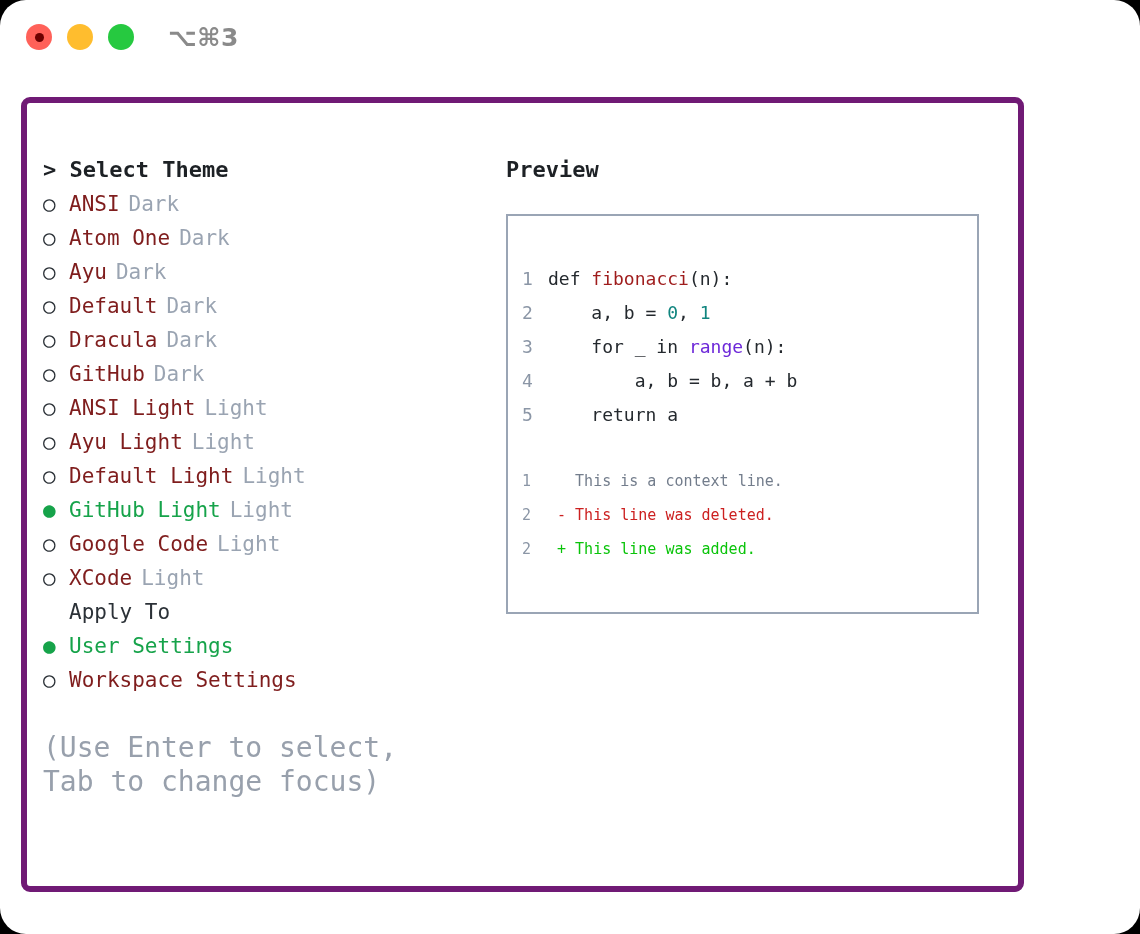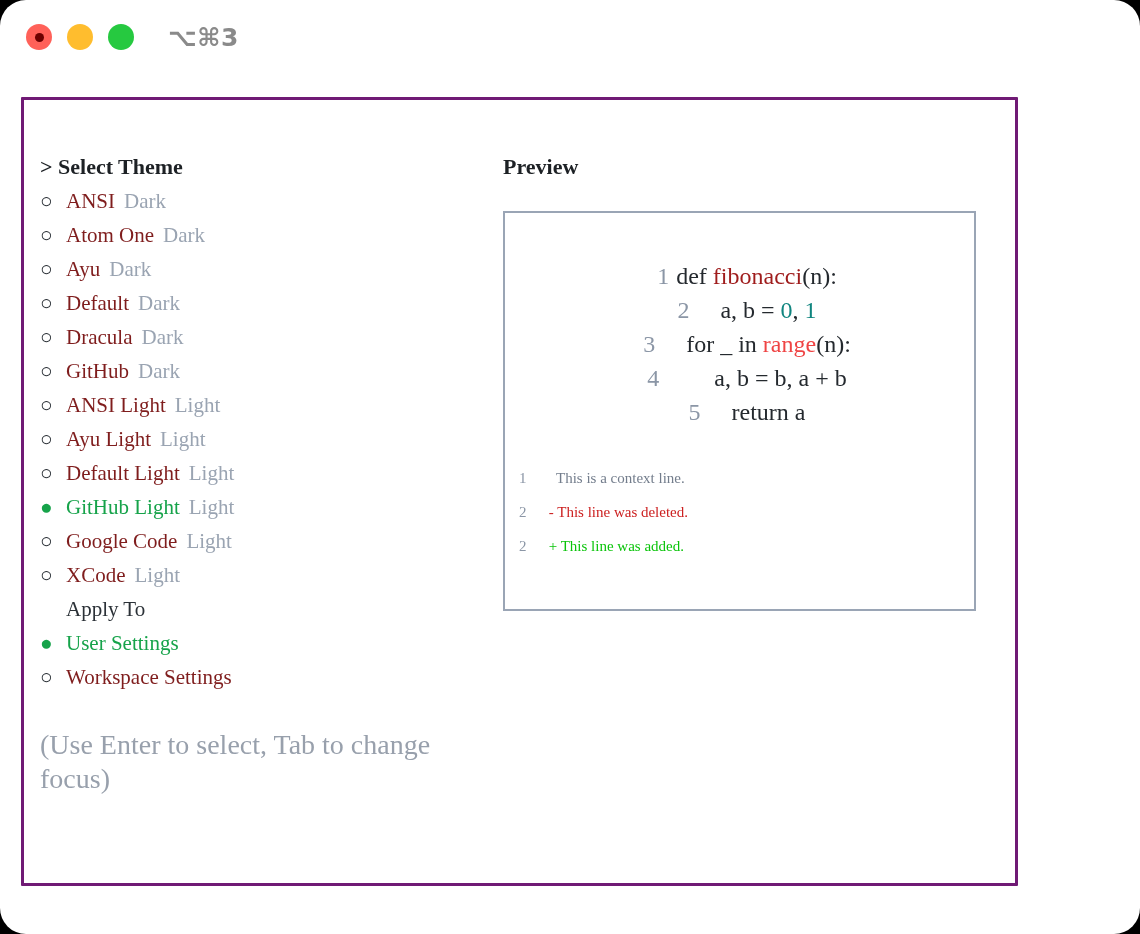--- a/index.html
+++ b/index.html
@@ -74,24 +74,23 @@
     font-family: "DejaVu Sans", "Liberation Sans", sans-serif;
   }
 
   
   .panel {
     position: absolute;
     left: 21px;
     top: 97px;
     width: 991px;
     height: 783px;
-    border: 3px solid #701a75;
-    border-radius: 1px;
+    border: 6px solid #701a75;
+    border-radius: 9px;
     background: #ffffff;
-    font-family: Liberation Serif, serif;
   }
 
   
   .left-col {
     position: absolute;
     left: 16px;
     top: 50px;
     width: 430px;
   }
   .section-head {
@@ -162,34 +161,33 @@
     box-sizing: border-box;
     position: relative;
   }
   .code-area {
     position: absolute;
     left: 14px;
     top: 46px;
     right: 6px;
   }
   .code-line {
-    font-size: 24px;
+    font-size: 18px;
     line-height: 34px;
     white-space: pre;
     color: #24292e;
-    text-align: center;
   }
   .ln {
     display: inline-block;
     width: 26px;
     color: #8b96a6;
   }
   .tok-fn    { color: #9f1c1c; }
   .tok-num   { color: #10857f; }
-  .tok-call  { color: #ef4444; }
+  .tok-call  { color: #6d28d9; }
   .tok-plain { color: #24292e; }
 
   .diff-area {
     position: absolute;
     left: 14px;
     top: 248px;
     right: 6px;
   }
   .diff-line {
     font-size: 15px;

